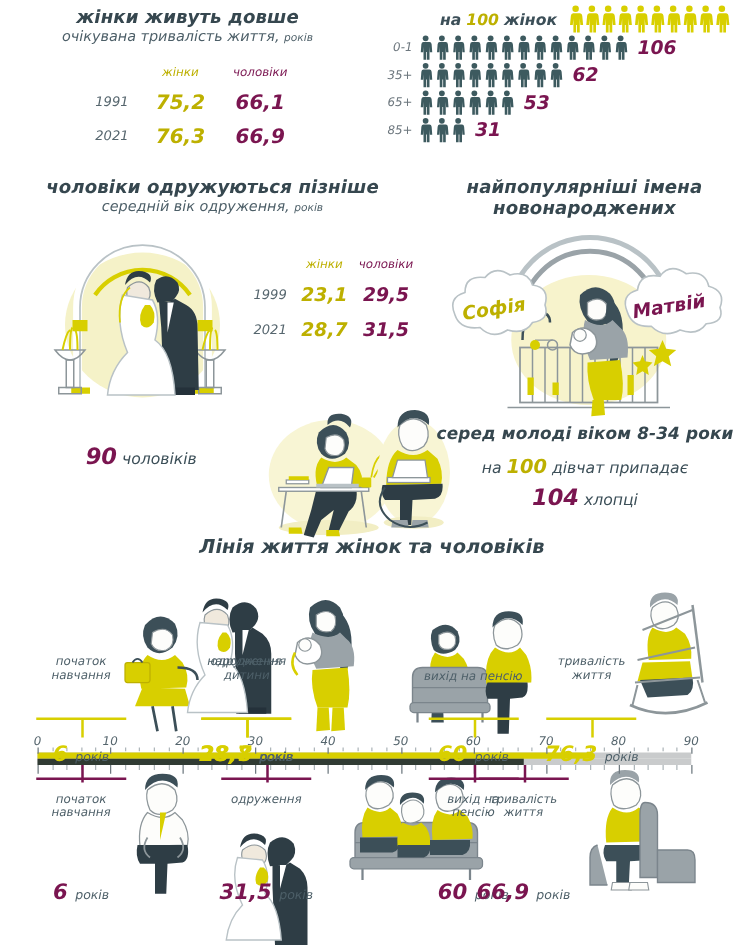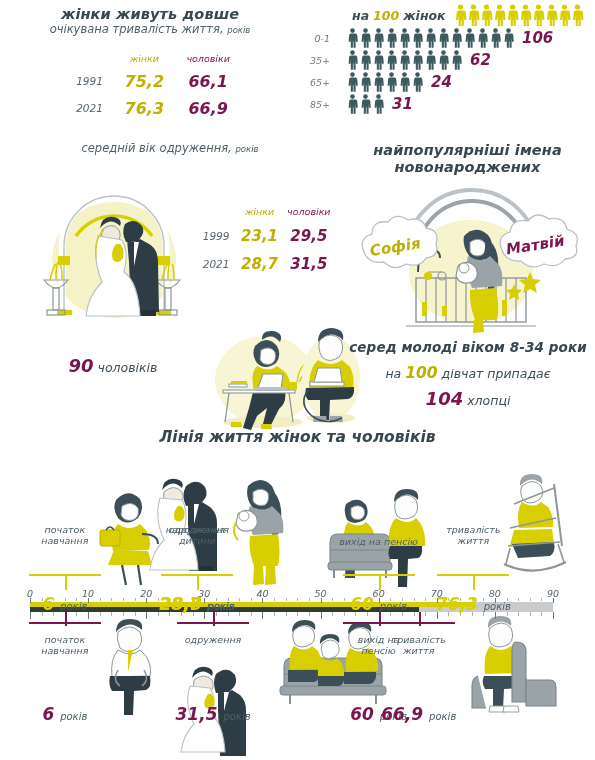--- a/index.html
+++ b/index.html
@@ -44,21 +44,21 @@
   .tcell-y{text-align:center;width:62px;}
   .tcell-m{text-align:center;width:68px;}
   .tcell-yr{text-align:right;width:46px;padding-right:10px !important;margin-top:40px;}
 
   
   #b2{left:300px;top:4px;width:295px;}
   #b2 .hdr{font-weight:bold;font-style:italic;font-size:12.5px;margin-left:52px;}
   .picrow{display:flex;align-items:center;margin-top:2px;height:20px;}
   .picrow .lbl{
     font-style:italic;font-size:9.5px;color:#6d777e;
-    width:30px;text-align:right;margin-right:16px;
+    width:30px;text-align:right;margin-right:4px;
   }
   .figs{display:flex;align-items:flex-end;}
   .figs svg{display:block;}
   .picval{font-weight:bold;font-style:italic;font-size:15px;margin-left:7px;color:#7a1550;}
   .topfigs{display:flex;margin-left:8px;align-items:flex-end;}
 
   
   #b3{left:0;top:142px;width:340px;}
   #b3 .tbl{position:absolute;left:196px;top:58px;width:140px;}
   #b3 .tbl td{padding:4px 0;}
@@ -306,21 +306,21 @@
           </svg>
           <svg width="13" height="20" viewBox="0 0 13 20">
             <circle cx="6.5" cy="2.6" r="2.3" fill="#3d5a5f"></circle>
             <path d="M3.4 5.6 h6.2 q1.5 0 1.7 1.8 l0.5 6.4 h-1.9 l-0.3 -4.4 v10.4 h-2.1 v-6.2 h-0.6 v6.2 h-2.1 v-10.4 l-0.3 4.4 h-1.9 l0.5 -6.4 q0.2 -1.8 1.7 -1.8z" fill="#3d5a5f"></path>
           </svg>
           <svg width="13" height="20" viewBox="0 0 13 20">
             <circle cx="6.5" cy="2.6" r="2.3" fill="#3d5a5f"></circle>
             <path d="M3.4 5.6 h6.2 q1.5 0 1.7 1.8 l0.5 6.4 h-1.9 l-0.3 -4.4 v10.4 h-2.1 v-6.2 h-0.6 v6.2 h-2.1 v-10.4 l-0.3 4.4 h-1.9 l0.5 -6.4 q0.2 -1.8 1.7 -1.8z" fill="#3d5a5f"></path>
           </svg>
         </span>
-      <span class="picval">24</span>
+      <span class="picval">53</span>
     </div>
     <div class="picrow">
       <span class="lbl">85+</span>
       <span class="figs">
           <svg width="13" height="20" viewBox="0 0 13 20">
             <circle cx="6.5" cy="2.6" r="2.3" fill="#3d5a5f"></circle>
             <path d="M3.4 5.6 h6.2 q1.5 0 1.7 1.8 l0.5 6.4 h-1.9 l-0.3 -4.4 v10.4 h-2.1 v-6.2 h-0.6 v6.2 h-2.1 v-10.4 l-0.3 4.4 h-1.9 l0.5 -6.4 q0.2 -1.8 1.7 -1.8z" fill="#3d5a5f"></path>
           </svg>
           <svg width="13" height="20" viewBox="0 0 13 20">
             <circle cx="6.5" cy="2.6" r="2.3" fill="#3d5a5f"></circle>
@@ -329,20 +329,21 @@
           <svg width="13" height="20" viewBox="0 0 13 20">
             <circle cx="6.5" cy="2.6" r="2.3" fill="#3d5a5f"></circle>
             <path d="M3.4 5.6 h6.2 q1.5 0 1.7 1.8 l0.5 6.4 h-1.9 l-0.3 -4.4 v10.4 h-2.1 v-6.2 h-0.6 v6.2 h-2.1 v-10.4 l-0.3 4.4 h-1.9 l0.5 -6.4 q0.2 -1.8 1.7 -1.8z" fill="#3d5a5f"></path>
           </svg>
         </span>
       <span class="picval">31</span>
     </div>
   </section>
 
   <section class="abs" id="b3">
+    <div class="ttl">чоловіки одружуються пізніше</div>
     <div class="sub">
       <span>середній вік одруження,</span>
       <span class="small">років</span>
     </div>
 
     <svg class="abs" style="left:30px;top:42px;" width="165" height="140" viewBox="0 0 165 140">
       <ellipse cx="84" cy="76" rx="62" ry="58" fill="#f5f2c8"></ellipse>
       <path d="M32 130 V62 A52 52 0 0 1 136 62 V130" fill="none" stroke="#ffffff" stroke-width="7"></path>
       <path d="M34 130 V62 A50 50 0 0 1 134 62 V130" fill="none" stroke="#b9c2c6" stroke-width="1.4"></path>
       <path d="M46 52 A46 46 0 0 1 122 52" fill="none" stroke="#d8cf00" stroke-width="3.4"></path>

